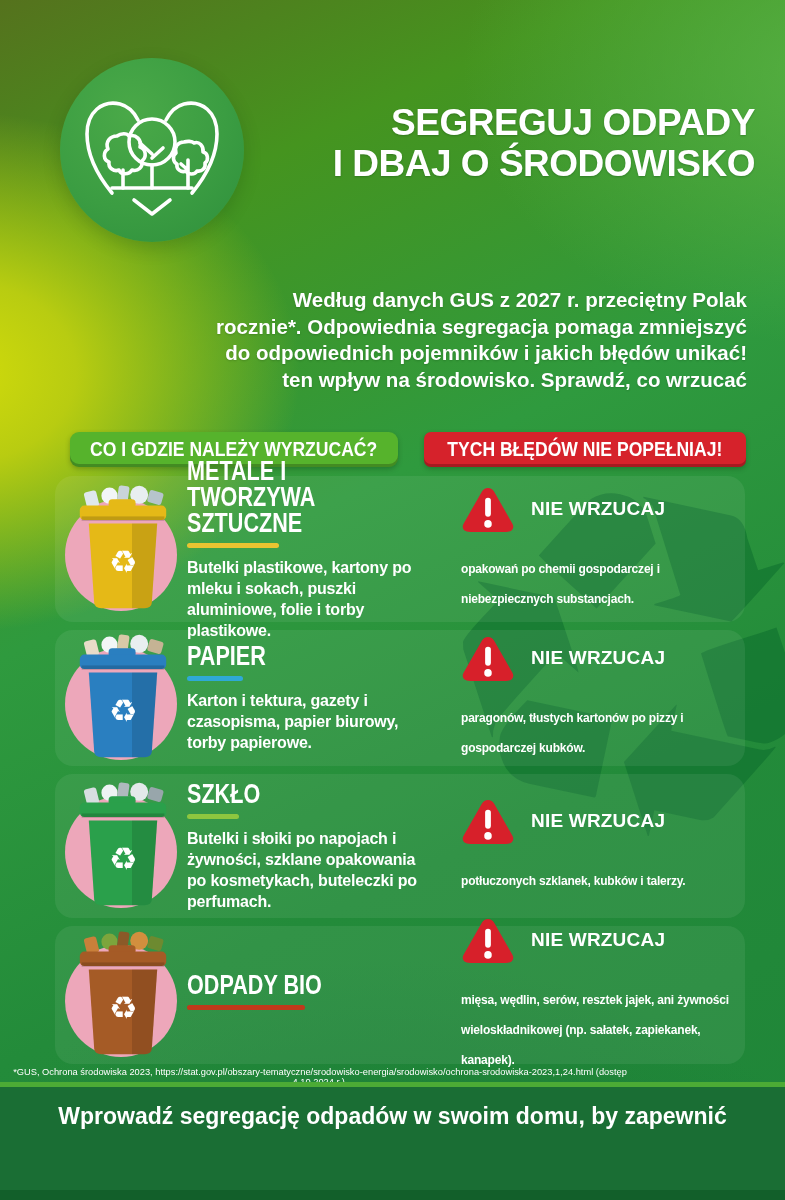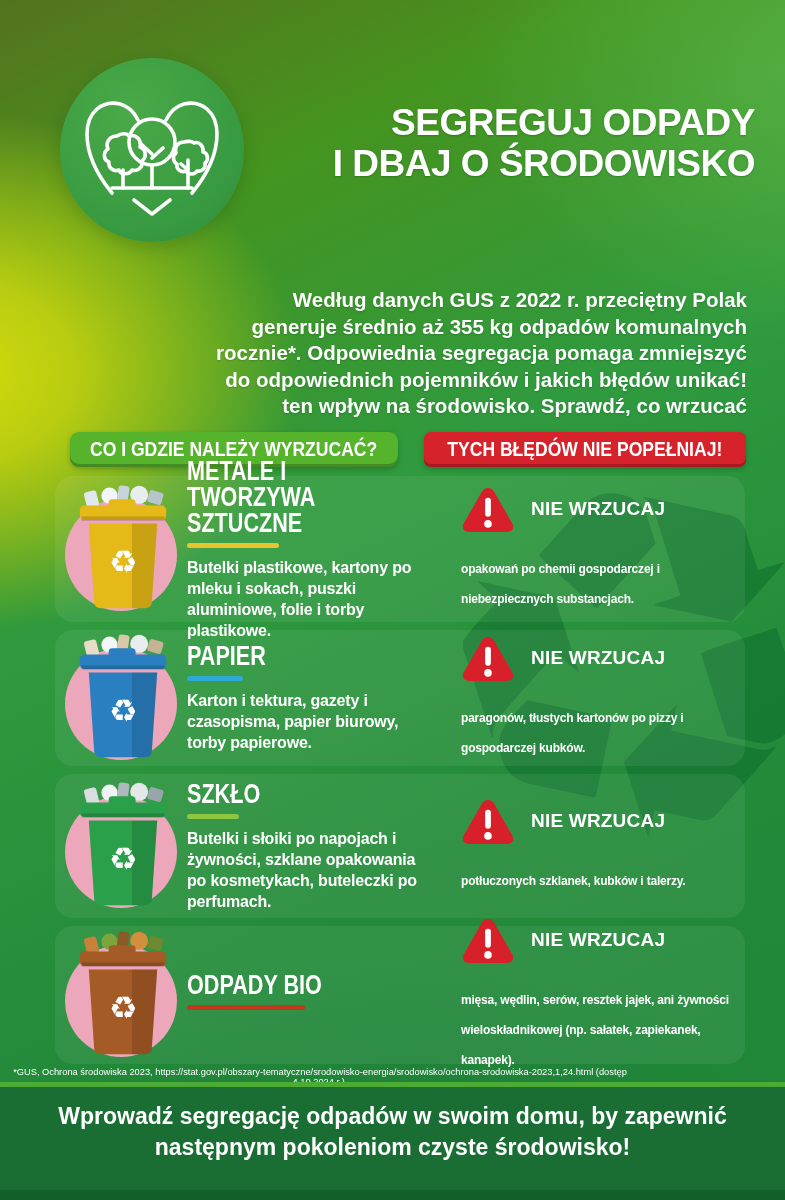--- a/index.html
+++ b/index.html
@@ -90,22 +90,21 @@
       </g>
     </svg>
   </div>
 
   <div class="title">
     <div>SEGREGUJ ODPADY</div>
     <div>I DBAJ O ŚRODOWISKO</div>
   </div>
 
   <div class="intro">
-    <div>Według danych GUS z 2022 r. przeciętny Polak</div>
-    <div>generuje średnio aż 355 kg odpadów komunalnych</div>
+    <div>Według danych GUS z 2027 r. przeciętny Polak</div>
     <div>rocznie*. Odpowiednia segregacja pomaga zmniejszyć</div>
     <div>do odpowiednich pojemników i jakich błędów unikać!</div>
     <div>ten wpływ na środowisko. Sprawdź, co wrzucać</div>
   </div>
 
   <div class="watermark">♻</div>
 
   <div class="badge badge-left" style="background: rgb(86, 179, 44); text-align: center;">
     <span>CO I GDZIE NALEŻY WYRZUCAĆ?</span>
   </div>
@@ -261,17 +260,16 @@
         <div class="warn-body">mięsa, wędlin, serów, resztek jajek, ani żywności wieloskładnikowej (np. sałatek, zapiekanek, kanapek).</div>
       </div>
     </div>
 
   </div>
 
   <div class="footnote">*GUS, Ochrona środowiska 2023, https://stat.gov.pl/obszary-tematyczne/srodowisko-energia/srodowisko/ochrona-srodowiska-2023,1,24.html (dostęp 4.10.2024 r.).</div>
 
   <div class="banner" style="background: rgb(26, 110, 52);">
     <div>Wprowadź segregację odpadów w swoim domu, by zapewnić</div>
-    <div>następnym pokoleniom czyste środowisko!</div>
   </div>
   <div class="banner-bottom"></div>
 
 </div>
 
 </body></html>

